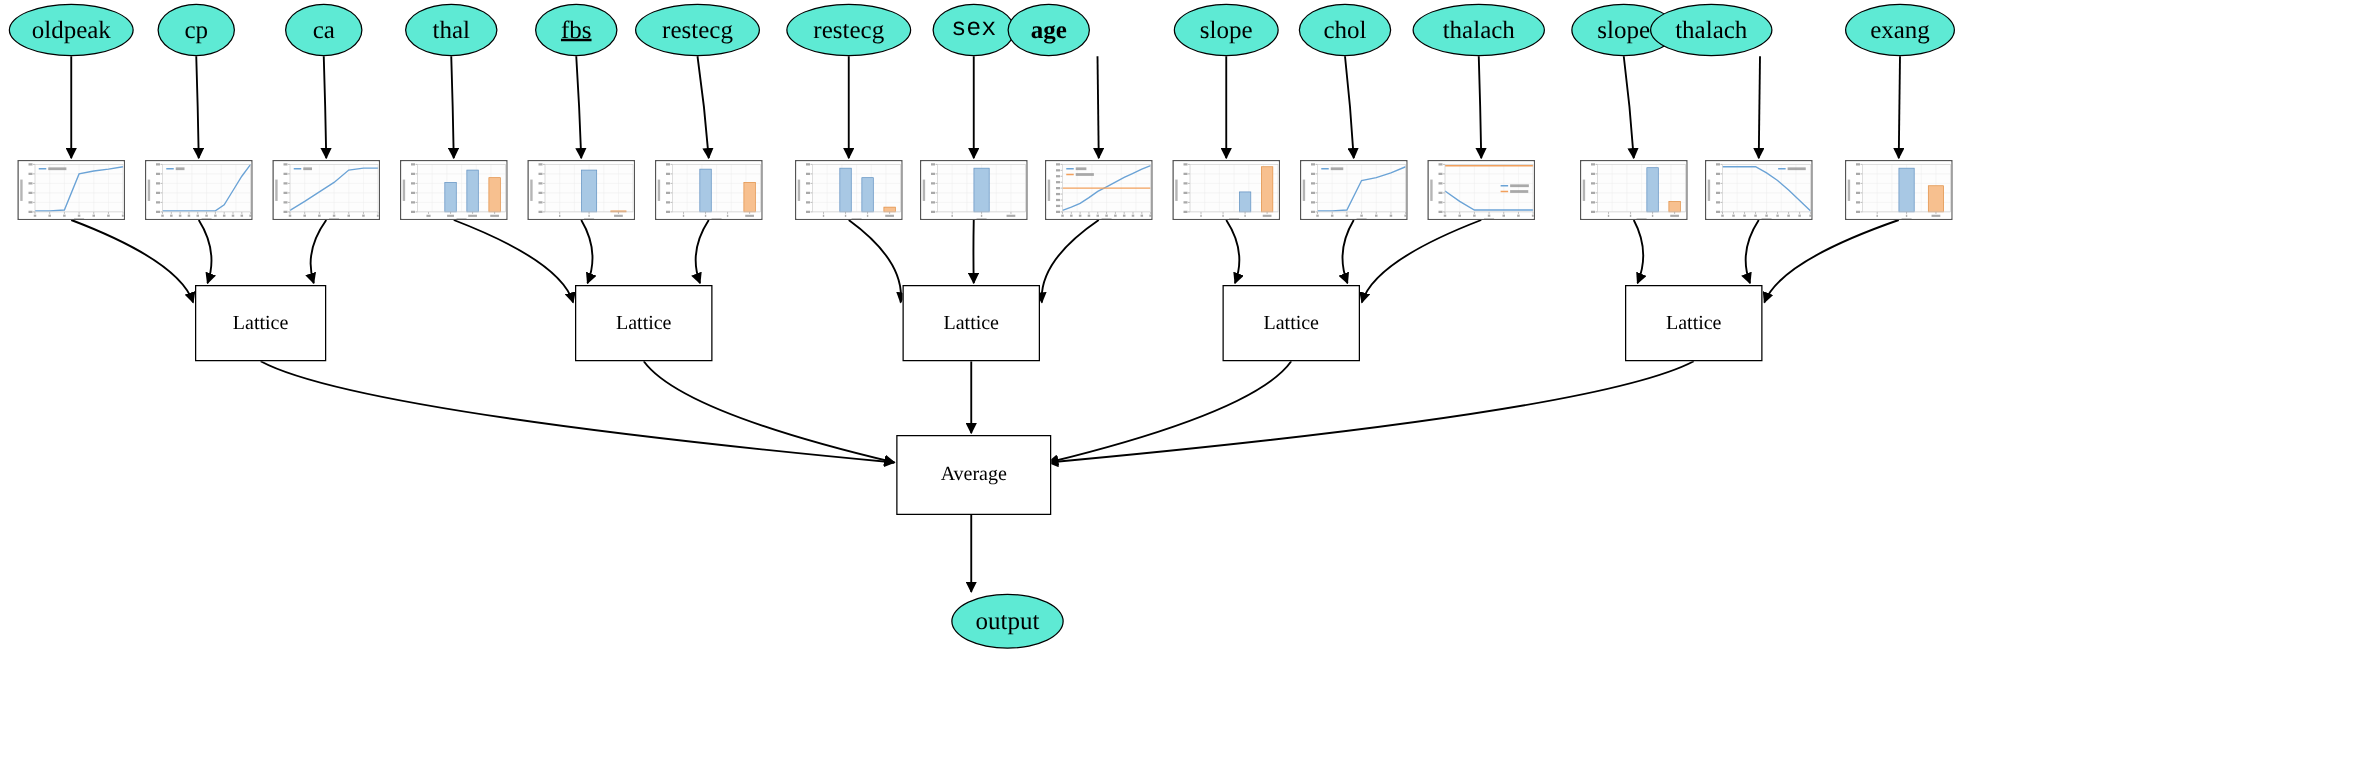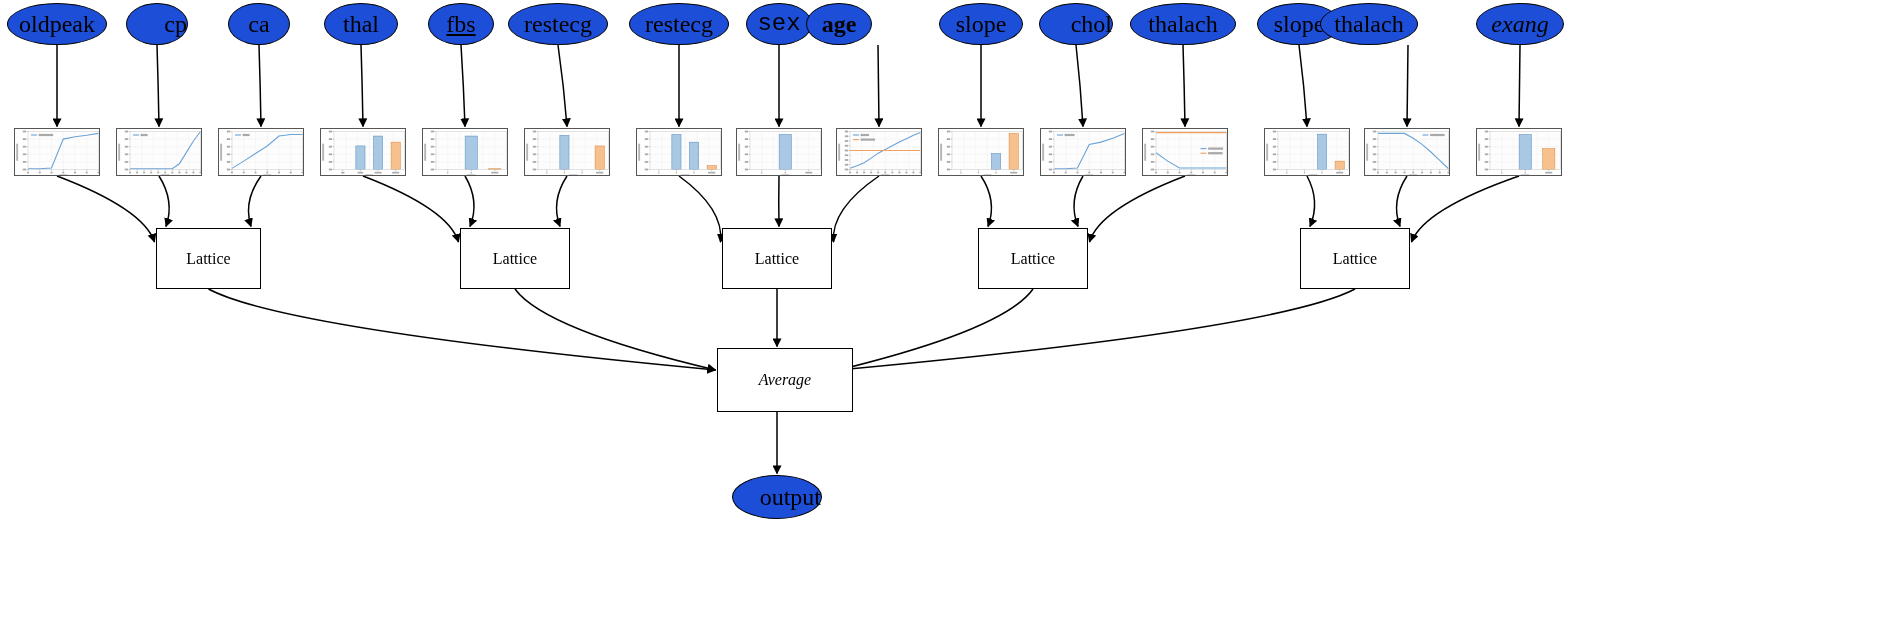--- a/index.html
+++ b/index.html
@@ -4,23 +4,23 @@
 <style>
   html,body{margin:0;padding:0;background:#ffffff;}
   body{width:1884px;height:627px;position:relative;overflow:hidden;
        font-family:"Liberation Serif","DejaVu Serif",serif;}
   #stage{position:absolute;left:0;top:0;width:1884px;height:627px;}
   #edges{position:absolute;left:0;top:0;width:1884px;height:627px;pointer-events:none;}
 
   .node{position:absolute;box-sizing:border-box;}
 
   .ellipse-node{
-    border:1.25px solid #000;border-radius:50%;background:#1d4ed8;
+    border:1.25px solid #000;border-radius:50%;background:#5eead4;
     display:flex;align-items:center;justify-content:center;
-    font-size:24px;color:#000;line-height:1;
+    font-size:20px;color:#000;line-height:1;
   }
   .box-node{
     border:1.6px solid #000;background:#fff;
     display:flex;align-items:center;justify-content:center;
     font-size:16px;color:#000;
   }
   .plot-node{
     border:1.1px solid #555;background:#fff;overflow:hidden;
   }
   .plot-node svg{display:block;}
@@ -72,21 +72,21 @@
         <path d="M 1033 289 Q 1004.35 329.5 838.5 370" marker-end="url(#arrow)"></path>
         <path d="M 1355 289 Q 1278.05 329.5 838.5 370" marker-end="url(#arrow)"></path>
         <path d="M 777 412 Q 777 442.75 777 473.5" marker-end="url(#arrow)"></path>
       </g>
   </svg>
 
   <div id="nodes-layer">
       <div class="node ellipse-node" style="left: 7px; top: 3px; width: 100px; height: 42px;">
         <span>oldpeak</span>
       </div>
-      <div class="node ellipse-node" style="left: 126px; top: 3px; width: 62px; height: 42px; justify-content: flex-end;">
+      <div class="node ellipse-node" style="left: 126px; top: 3px; width: 62px; height: 42px;">
         <span>cp</span>
       </div>
       <div class="node ellipse-node" style="left: 228px; top: 3px; width: 62px; height: 42px; text-align: center;">
         <span>ca</span>
       </div>
       <div class="node ellipse-node" style="left: 324px; top: 3px; width: 74px; height: 42px;">
         <span>thal</span>
       </div>
       <div class="node ellipse-node" style="left: 428px; top: 3px; width: 66px; height: 42px; text-decoration: underline;">
         <span>fbs</span>
@@ -99,33 +99,33 @@
       </div>
       <div class="node ellipse-node" style="left: 746px; top: 3px; width: 66px; height: 42px; font-family: Liberation Mono, monospace;">
         <span>sex</span>
       </div>
       <div class="node ellipse-node" style="left: 806px; top: 3px; width: 66px; height: 42px; font-weight: bold;">
         <span>age</span>
       </div>
       <div class="node ellipse-node" style="left: 939px; top: 3px; width: 84px; height: 42px;">
         <span>slope</span>
       </div>
-      <div class="node ellipse-node" style="left: 1039px; top: 3px; width: 74px; height: 42px; justify-content: flex-end;">
+      <div class="node ellipse-node" style="left: 1039px; top: 3px; width: 74px; height: 42px;">
         <span>chol</span>
       </div>
       <div class="node ellipse-node" style="left: 1130px; top: 3px; width: 106px; height: 42px;">
         <span>thalach</span>
       </div>
       <div class="node ellipse-node" style="left: 1257px; top: 3px; width: 84px; height: 42px;">
         <span>slope</span>
       </div>
       <div class="node ellipse-node" style="left: 1320px; top: 3px; width: 98px; height: 42px;">
         <span>thalach</span>
       </div>
-      <div class="node ellipse-node" style="left: 1476px; top: 3px; width: 88px; height: 42px; font-style: italic;">
+      <div class="node ellipse-node" style="left: 1476px; top: 3px; width: 88px; height: 42px;">
         <span>exang</span>
       </div>
       <div class="node plot-node" title="oldpeak" style="left: 14px; top: 128px; width: 86px; height: 48px;">
         <svg width="86" height="48" viewBox="0 0 86 48">
           <rect x="0" y="0" width="86" height="48" fill="#ffffff"></rect>
           <rect x="13" y="2.5" width="70.5" height="38" fill="#fdfdfd"></rect>
           <line x1="13" y1="2.5" x2="83.5" y2="2.5" stroke="#ededed" stroke-width="0.4"></line>
           <line x1="13" y1="10.1" x2="83.5" y2="10.1" stroke="#ededed" stroke-width="0.4"></line>
           <line x1="13" y1="17.7" x2="83.5" y2="17.7" stroke="#ededed" stroke-width="0.4"></line>
           <line x1="13" y1="25.3" x2="83.5" y2="25.3" stroke="#ededed" stroke-width="0.4"></line>
@@ -865,20 +865,20 @@
       </div>
       <div class="node box-node" style="left: 722px; top: 228px; width: 110px; height: 61px;">
         <span>Lattice</span>
       </div>
       <div class="node box-node" style="left: 978px; top: 228px; width: 110px; height: 61px;">
         <span>Lattice</span>
       </div>
       <div class="node box-node" style="left: 1300px; top: 228px; width: 110px; height: 61px;">
         <span>Lattice</span>
       </div>
-      <div class="node box-node" style="left: 717px; top: 348px; width: 136px; height: 64px; font-style: italic;">
+      <div class="node box-node" style="left: 717px; top: 348px; width: 124px; height: 64px;">
         <span>Average</span>
       </div>
-      <div class="node ellipse-node" style="left: 732px; top: 475px; width: 90px; height: 44px; justify-content: flex-end;">
+      <div class="node ellipse-node" style="left: 761px; top: 475px; width: 90px; height: 44px;">
         <span>output</span>
       </div>
     </div>
 </div>
 
 </body></html>

